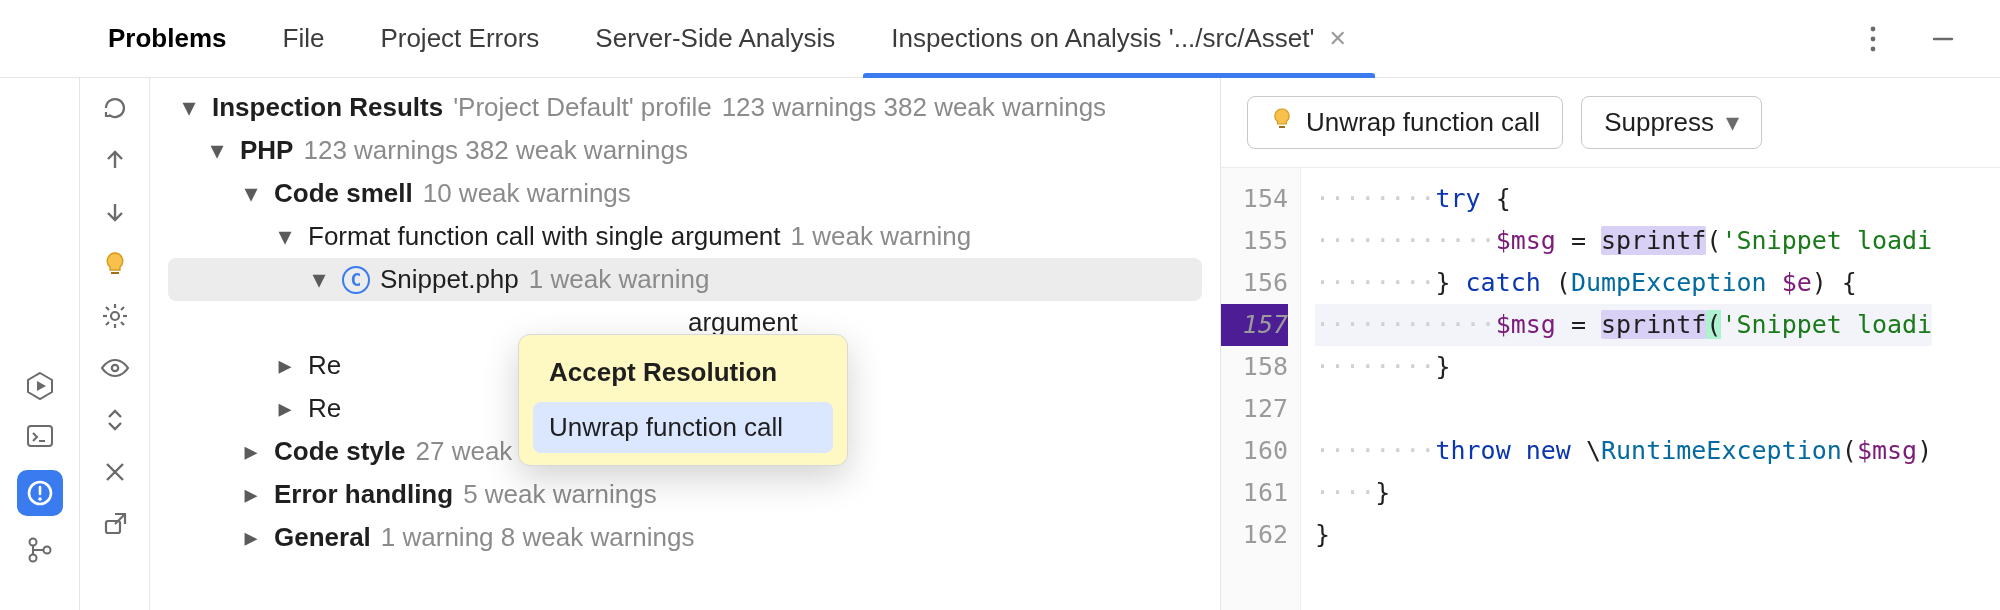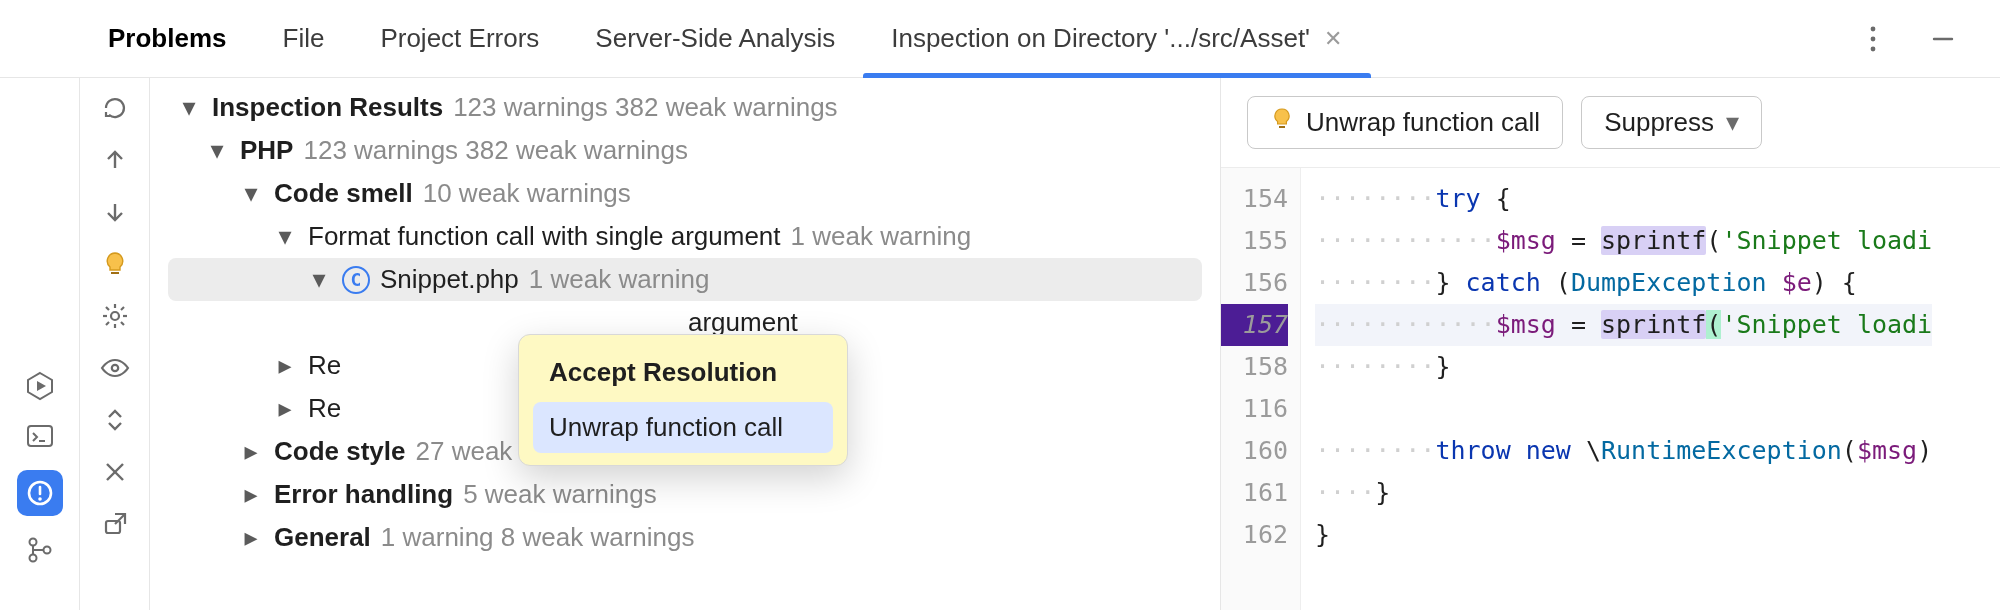--- a/index.html
+++ b/index.html
@@ -76,21 +76,21 @@
     <div class="tab">
         <span>File</span>
       </div>
     <div class="tab">
         <span>Project Errors</span>
       </div>
     <div class="tab">
         <span>Server-Side Analysis</span>
       </div>
     <div class="tab active">
-      <span>Inspection on Directory '.../src/Asset'</span>
+      <span>Inspections on Analysis '.../src/Asset'</span>
       <span class="close">✕</span>
     </div>
     <div class="tab-actions">
       <span class="icon-btn">
         <svg width="6" height="26" viewBox="0 0 6 26">
             <circle cx="3" cy="3" r="2.4" fill="#6b6b6b"></circle>
             <circle cx="3" cy="13" r="2.4" fill="#6b6b6b"></circle>
             <circle cx="3" cy="23" r="2.4" fill="#6b6b6b"></circle>
           </svg>
       </span>
@@ -200,20 +200,21 @@
             <polyline points="14,4 24,4 24,14" fill="none" stroke="#6b6b6b" stroke-width="2.2"></polyline>
             <line x1="24" y1="4" x2="14" y2="14" stroke="#6b6b6b" stroke-width="2.2"></line>
           </svg>
         </span>
     </div>
 
     <div class="tree">
       <div class="row">
         <span class="chev">▾</span>
         <span class="bold">Inspection Results</span>
+        <span class="muted">'Project Default' profile</span>
         <span class="muted">123 warnings 382 weak warnings</span>
       </div>
       <div class="row ind1">
         <span class="chev">▾</span>
         <span class="bold">PHP</span>
         <span class="muted">123 warnings 382 weak warnings</span>
       </div>
       <div class="row ind2">
         <span class="chev">▾</span>
         <span class="bold">Code smell</span>
@@ -281,21 +282,21 @@
           <span style="color:#6b6b6b;">▾</span>
         </div>
       </div>
       <div class="code">
         <div class="lnums" id="lnums">
             <div>154</div>
             <div>155</div>
             <div>156</div>
             <div style="background: #4c1d95; font-style: italic;">157</div>
             <div>158</div>
-            <div>116</div>
+            <div>127</div>
             <div>160</div>
             <div>161</div>
             <div>162</div>
           </div>
         <div class="codelines" id="codelines"><span class="codeline"><span class="ws">········</span><span class="kw">try</span><span> {</span>
 </span><span class="codeline"><span class="ws">············</span><span class="var">$msg</span><span> = </span><span class="fn-hl">sprintf</span><span>(</span><span class="str">'Snippet loadi</span>
 </span><span class="codeline"><span class="ws">········</span><span>} </span><span class="kw">catch</span><span> (</span><span class="cls">DumpException</span><span> </span><span class="var">$e</span><span>) {</span>
 </span><span class="codeline hl"><span class="ws">············</span><span class="var">$msg</span><span> = </span><span class="fn-hl">sprintf</span><span class="paren-hl">(</span><span class="str">'Snippet loadi</span>
 </span><span class="codeline"><span class="ws">········</span><span>}</span>
 </span><span class="codeline"><span class="ws"></span>

